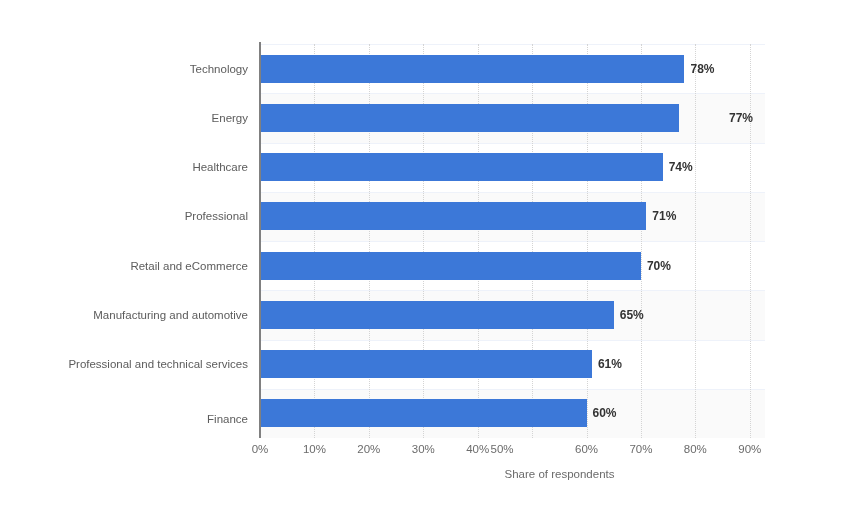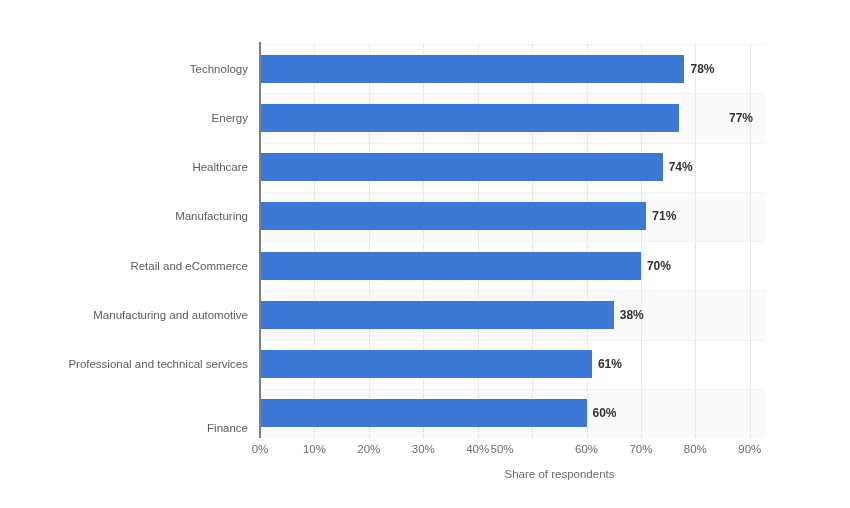--- a/index.html
+++ b/index.html
@@ -163,39 +163,39 @@
         <div class="bar-value" style="left: 430.461px; top: 10.625px; color: rgb(51, 51, 51); text-align: right;">78%</div>
         <div class="bar" style="left: 0px; top: 59.875px; width: 419.019px; background: rgb(60, 120, 216);"></div>
         <div class="bar-value" style="left: 425.019px; top: 59.875px; color: rgb(51, 51, 51); margin-left: 44px;">77%</div>
         <div class="bar" style="left: 0px; top: 109.125px; width: 402.694px; background: rgb(60, 120, 216);"></div>
         <div class="bar-value" style="left: 408.694px; top: 109.125px; color: rgb(51, 51, 51);">74%</div>
         <div class="bar" style="left: 0px; top: 158.375px; width: 386.369px; background: rgb(60, 120, 216);"></div>
         <div class="bar-value" style="left: 392.369px; top: 158.375px; color: rgb(51, 51, 51);">71%</div>
         <div class="bar" style="left: 0px; top: 207.625px; width: 380.927px; background: rgb(60, 120, 216);"></div>
         <div class="bar-value" style="left: 386.927px; top: 207.625px; color: rgb(51, 51, 51);">70%</div>
         <div class="bar" style="left: 0px; top: 256.875px; width: 353.718px; background: rgb(60, 120, 216);"></div>
-        <div class="bar-value" style="left: 359.718px; top: 256.875px; color: rgb(51, 51, 51);">38%</div>
+        <div class="bar-value" style="left: 359.718px; top: 256.875px; color: rgb(51, 51, 51);">65%</div>
         <div class="bar" style="left: 0px; top: 306.125px; width: 331.95px; background: rgb(60, 120, 216);"></div>
         <div class="bar-value" style="left: 337.95px; top: 306.125px; color: rgb(51, 51, 51);">61%</div>
         <div class="bar" style="left: 0px; top: 355.375px; width: 326.509px; background: rgb(60, 120, 216);"></div>
         <div class="bar-value" style="left: 332.509px; top: 355.375px; color: rgb(51, 51, 51);">60%</div>
       </div>
   </div>
 
   <div id="y-axis-line"></div>
 
   <div id="y-labels">
       <div class="cat-label" style="top: 10.625px; color: rgb(92, 92, 92);">Technology</div>
       <div class="cat-label" style="top: 59.875px; color: rgb(92, 92, 92);">Energy</div>
       <div class="cat-label" style="top: 109.125px; color: rgb(92, 92, 92);">Healthcare</div>
-      <div class="cat-label" style="top: 158.375px; color: rgb(92, 92, 92);">Manufacturing</div>
+      <div class="cat-label" style="top: 158.375px; color: rgb(92, 92, 92);">Professional</div>
       <div class="cat-label" style="top: 207.625px; color: rgb(92, 92, 92);">Retail and eCommerce</div>
       <div class="cat-label" style="top: 256.875px; color: rgb(92, 92, 92);">Manufacturing and automotive</div>
       <div class="cat-label" style="top: 306.125px; color: rgb(92, 92, 92);">Professional and technical services</div>
-      <div class="cat-label" style="top: 370px; color: rgb(92, 92, 92);">Finance</div>
+      <div class="cat-label" style="top: 361px; color: rgb(92, 92, 92);">Finance</div>
     </div>
 
   <div id="x-tick-labels">
       <div class="x-tick" style="left: 260px;">0%</div>
       <div class="x-tick" style="left: 314.418px;">10%</div>
       <div class="x-tick" style="left: 368.836px;">20%</div>
       <div class="x-tick" style="left: 423.254px;">30%</div>
       <div class="x-tick" style="left: 477.672px;">40%</div>
       <div class="x-tick" style="left: 502px;">50%</div>
       <div class="x-tick" style="left: 586.509px;">60%</div>

